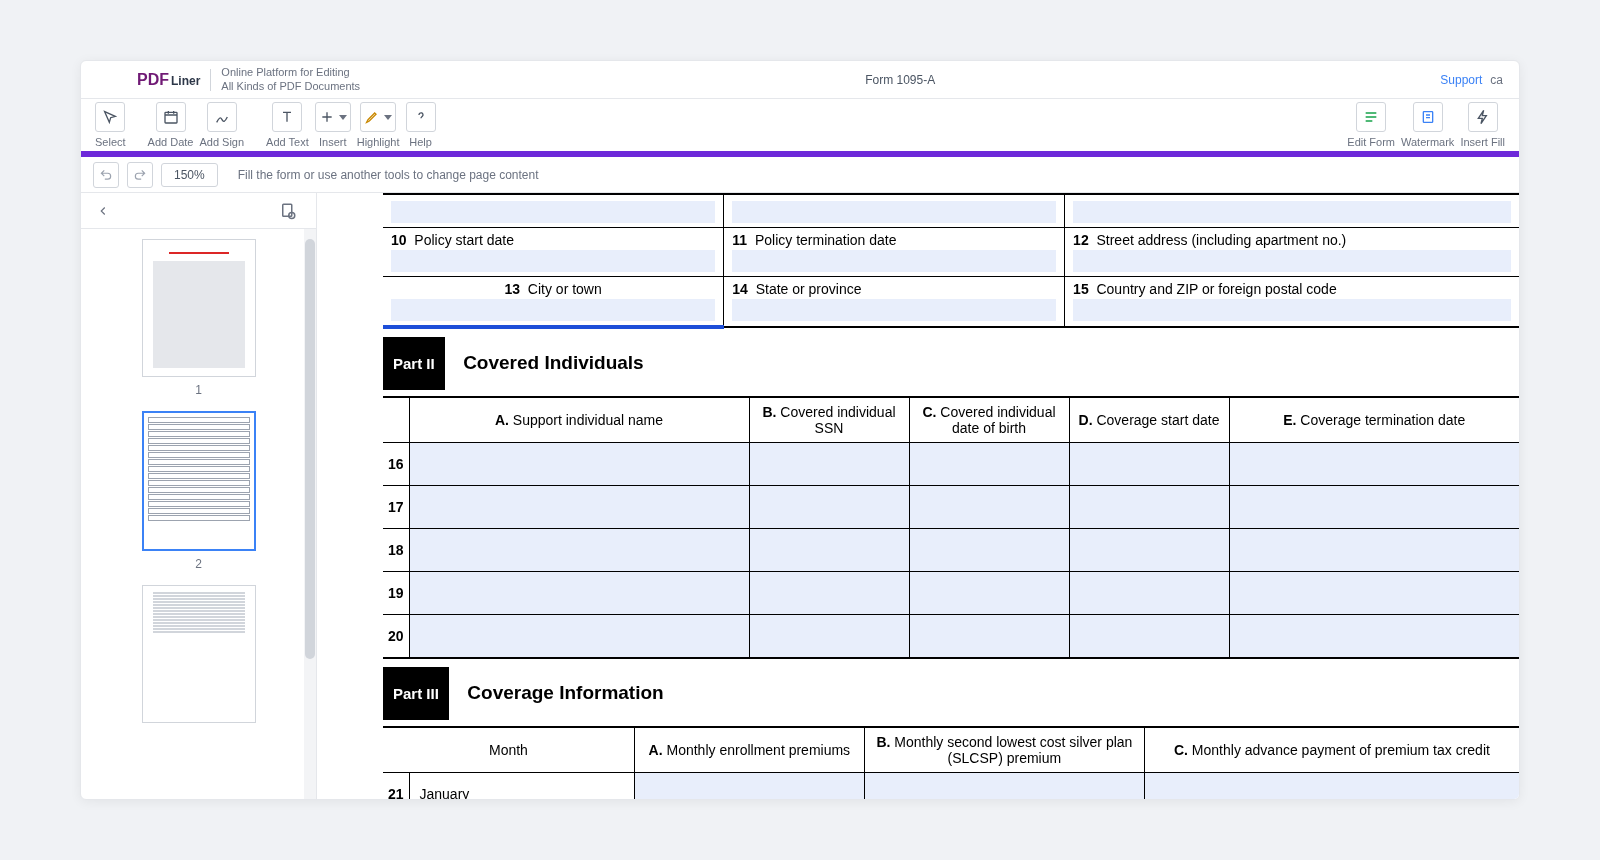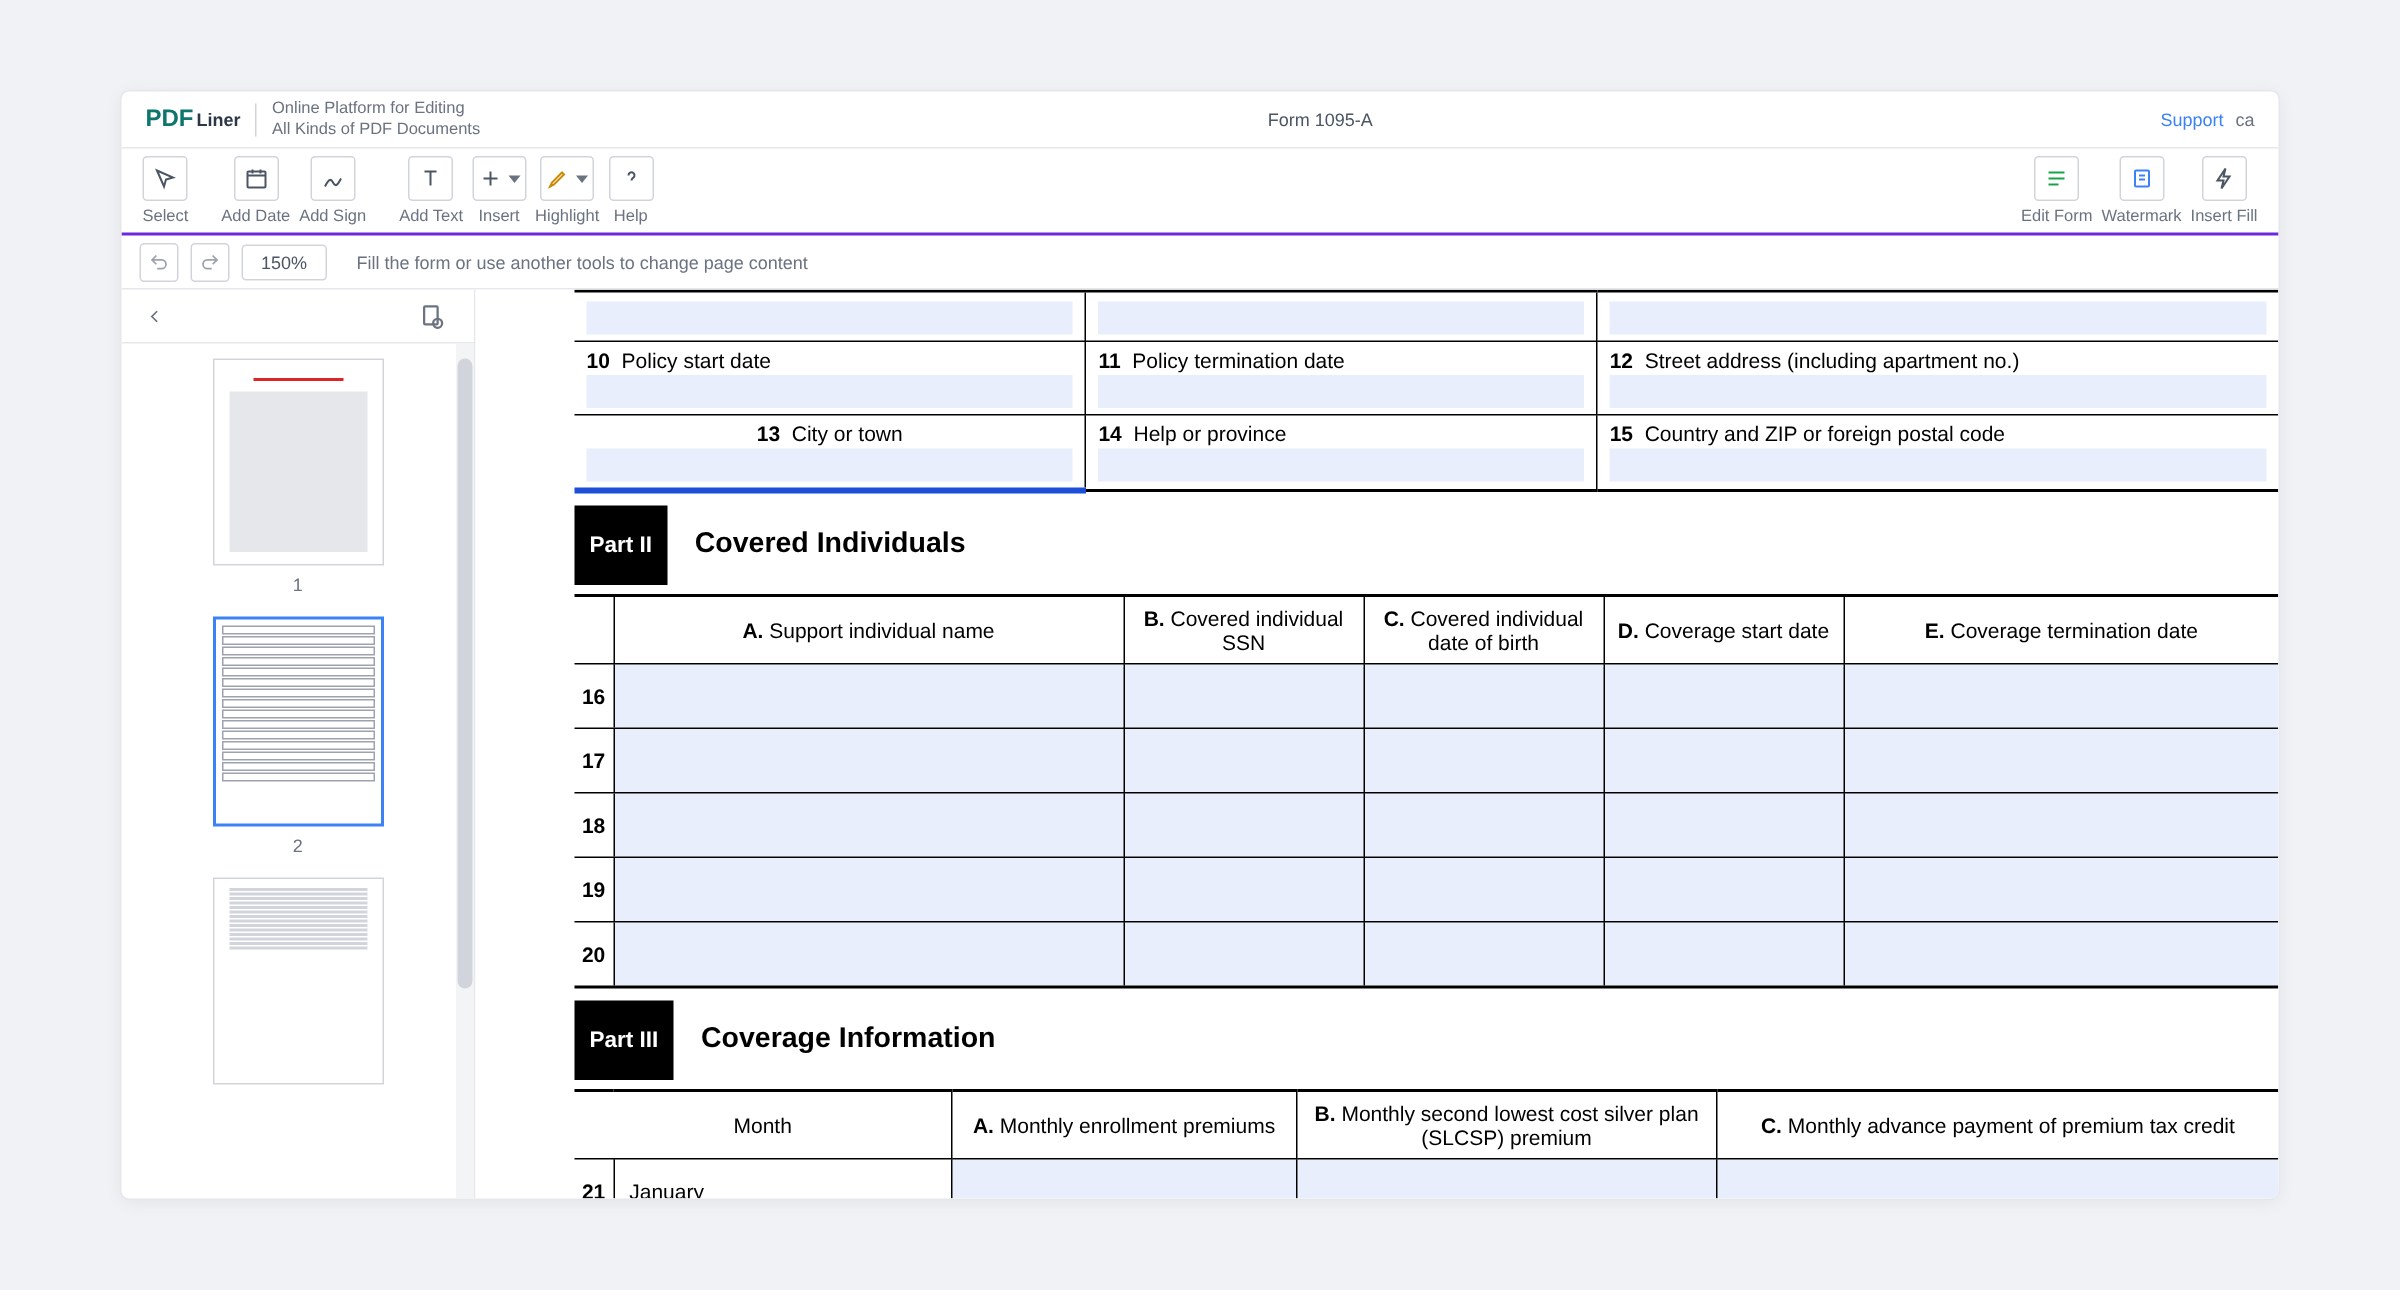--- a/index.html
+++ b/index.html
@@ -2,29 +2,29 @@
 <html><head>
 <meta charset="utf-8">
 <style>
 * { box-sizing: border-box; margin: 0; padding: 0; }
 body { font-family: -apple-system, BlinkMacSystemFont, "Segoe UI", Arial, sans-serif; background: #f0f2f5; width: 1600px; height: 860px; overflow: hidden; padding: 60px 80px 0 80px; }
 .app { background: #fff; border: 1px solid #e5e7eb; border-radius: 6px; height: 740px; overflow: hidden; display: flex; flex-direction: column; box-shadow: 0 2px 12px rgba(0,0,0,0.06); }
 
 
 .header { display: flex; align-items: center; height: 38px; border-bottom: 1px solid #e5e7eb; padding: 0 16px; font-size: 12px; color: #555; }
 .logo { display: flex; align-items: baseline; gap: 0; font-weight: 800; font-size: 16px; }
-.logo .pdf { color: #0f766e; }
+.logo .pdf { color: #701a75; margin-left: 40px; }
 .logo .liner { color: #2d3748; font-weight: 600; font-size: 12px; margin-left: 2px; }
 .logo-sep { width: 1px; height: 22px; background: #d1d5db; margin: 0 10px; }
 .tagline { color: #6b7280; font-size: 11px; line-height: 1.2; }
 .doc-title { flex: 1; text-align: center; color: #4b5563; }
 .support { color: #3b82f6; font-size: 12px; cursor: pointer; margin-right: 8px; }
 
 
-.toolbar { display: flex; align-items: center; height: 58px; border-bottom: 2px solid #6d28d9; padding: 0 14px; }
+.toolbar { display: flex; align-items: center; height: 58px; border-bottom: 6px solid #6d28d9; padding: 0 14px; }
 .tool-group { display: flex; gap: 6px; }
 .tool { display: flex; flex-direction: column; align-items: center; justify-content: center; gap: 4px; cursor: pointer; font-size: 11px; color: #6b7280; }
 .tool .iconbox { width: 30px; height: 30px; border: 1px solid #d1d5db; border-radius: 3px; display: flex; align-items: center; justify-content: center; color: #4b5563; }
 .tool.wide .iconbox { width: 36px; }
 .tool .iconbox svg { width: 16px; height: 16px; }
 .tool-sep { width: 22px; }
 .toolbar-spacer { flex: 1; }
 
 
 .subbar { display: flex; align-items: center; height: 36px; border-bottom: 1px solid #e5e7eb; padding: 0 12px; gap: 8px; font-size: 12px; color: #6b7280; }
@@ -310,21 +310,21 @@
             </td>
           </tr>
           <tr>
             <td style="border-left:none;border-bottom:4px solid #1d4ed8;text-align:center;">
               <span class="field-num">13</span>&nbsp;
               <span class="field-label">City or town</span>
               <div class="input-zone"></div>
             </td>
             <td style="border-bottom:2px solid #000;">
               <span class="field-num">14</span>&nbsp;
-              <span class="field-label">Help or province</span>
+              <span class="field-label">State or province</span>
               <div class="input-zone"></div>
             </td>
             <td style="border-right:none;border-bottom:2px solid #000;">
               <span class="field-num">15</span>&nbsp;
               <span class="field-label">Country and ZIP or foreign postal code</span>
               <div class="input-zone"></div>
             </td>
           </tr>
         </tbody>
           </table>

